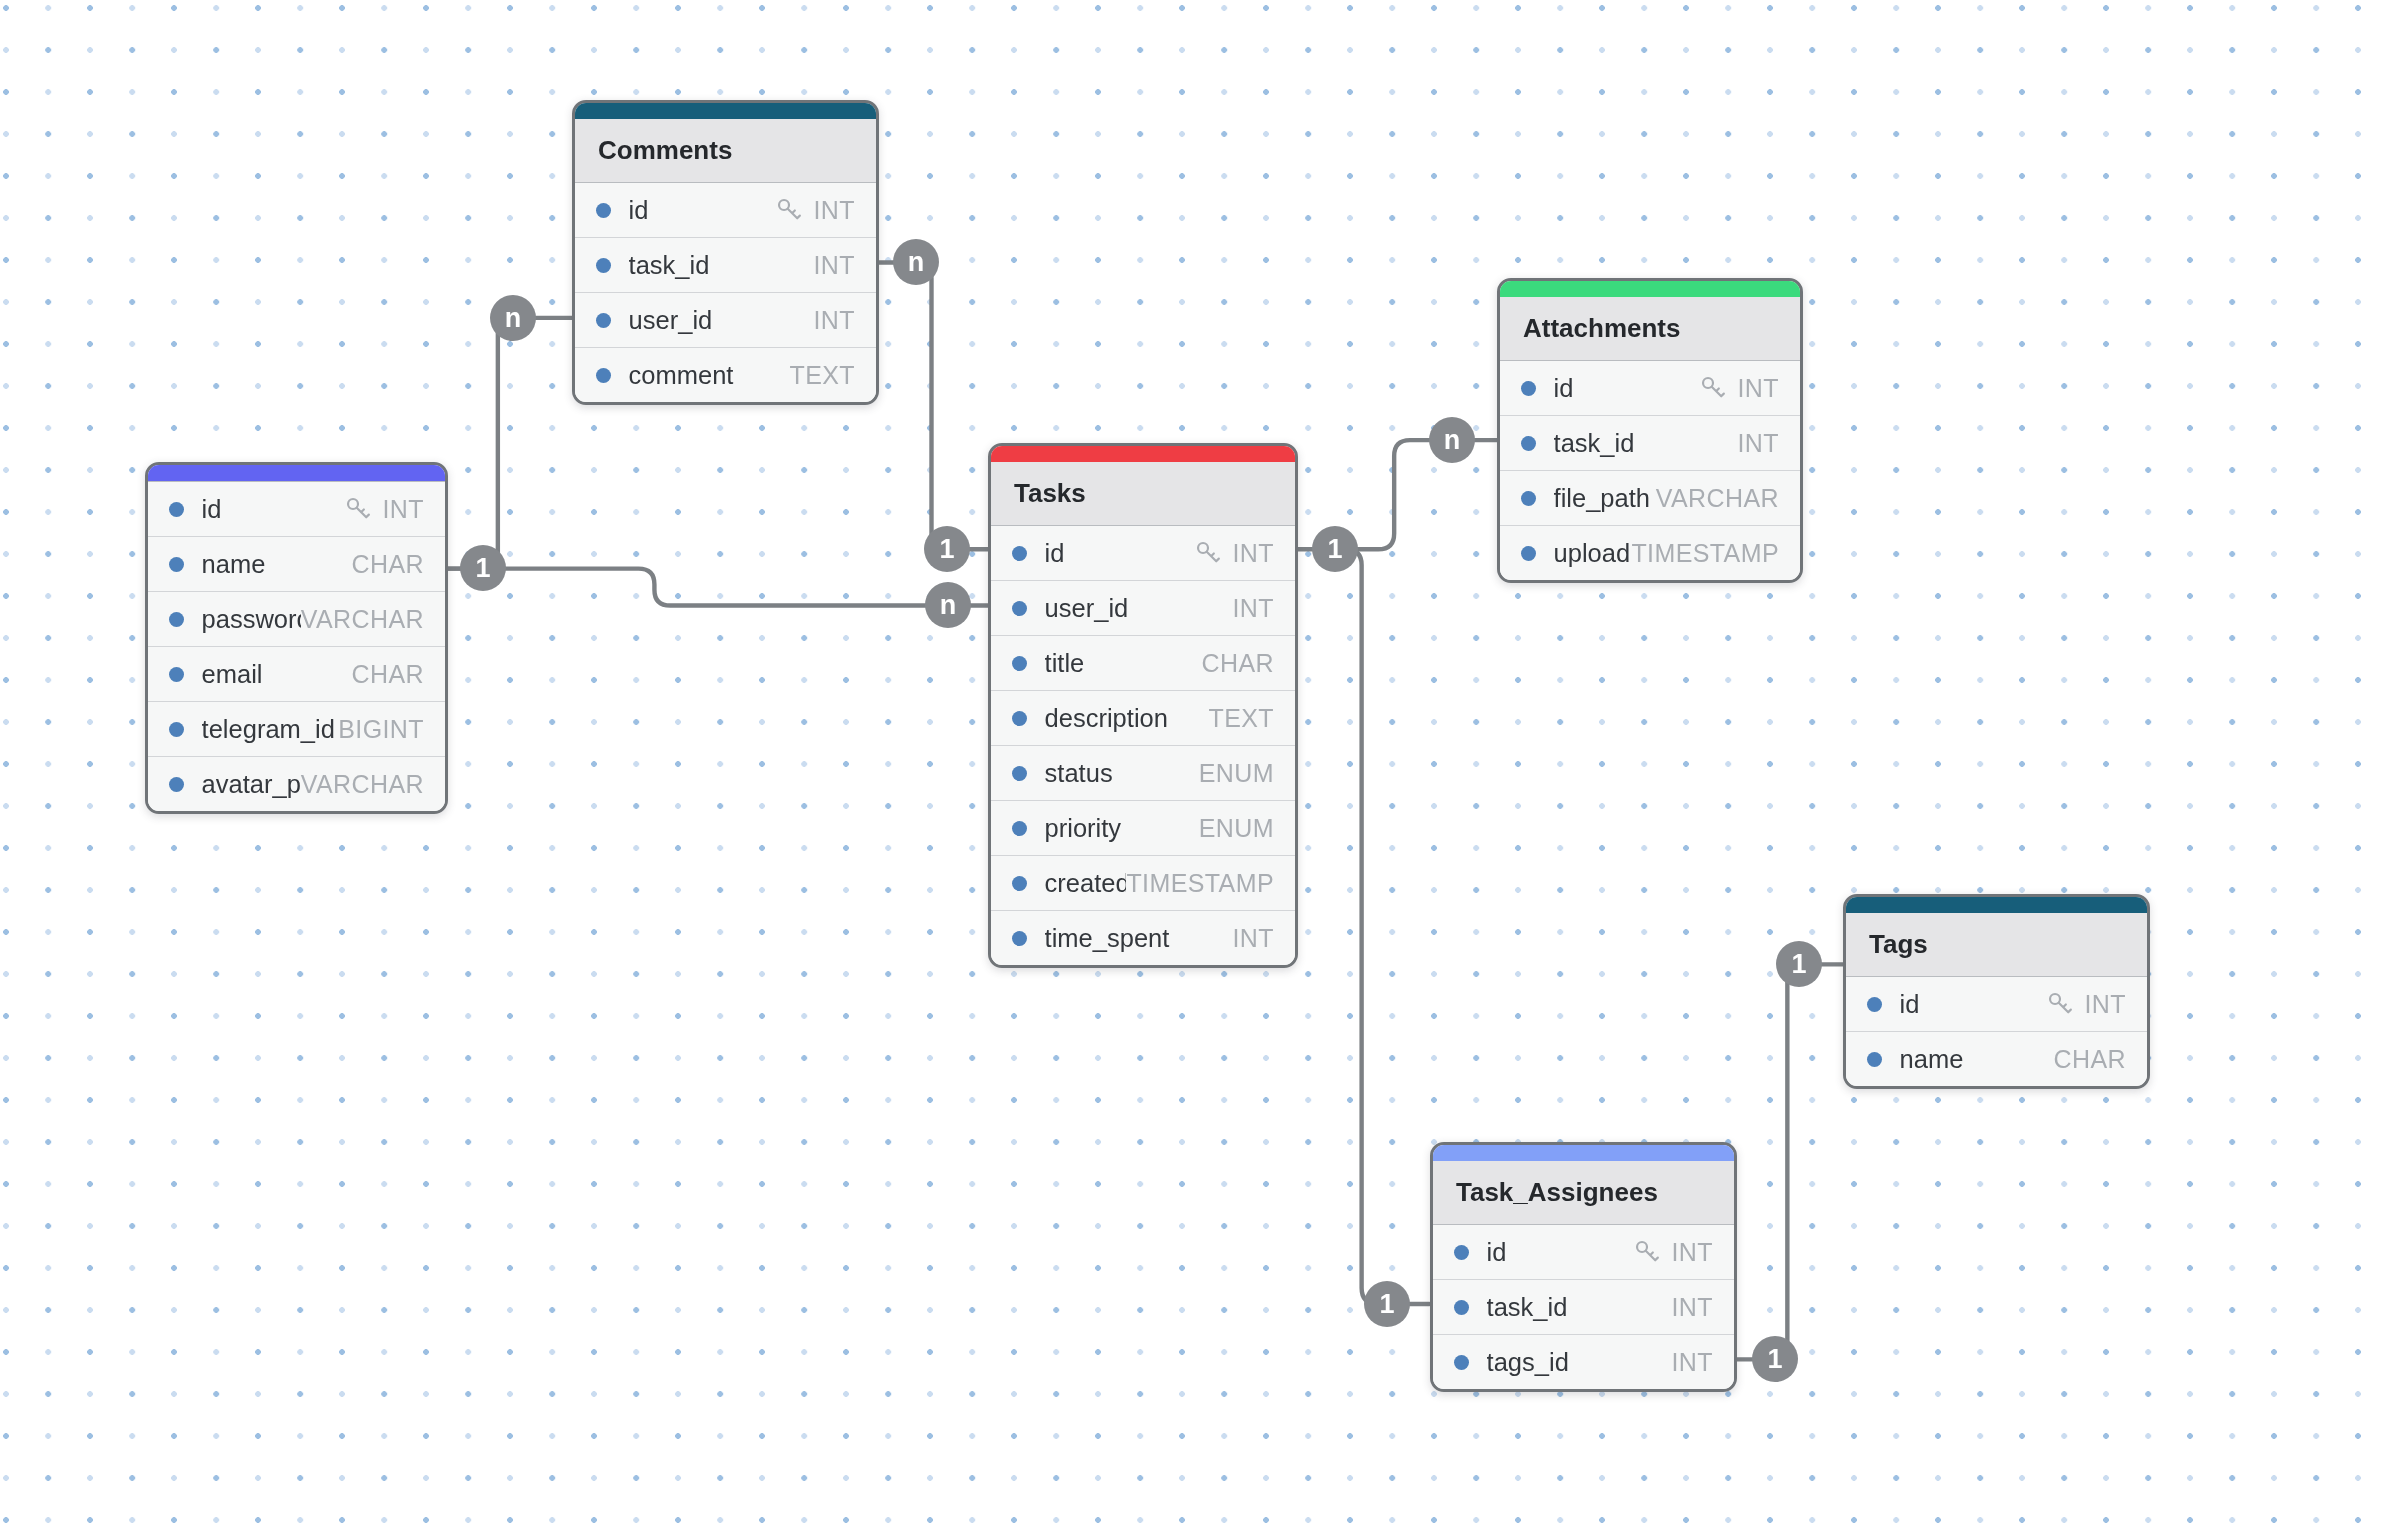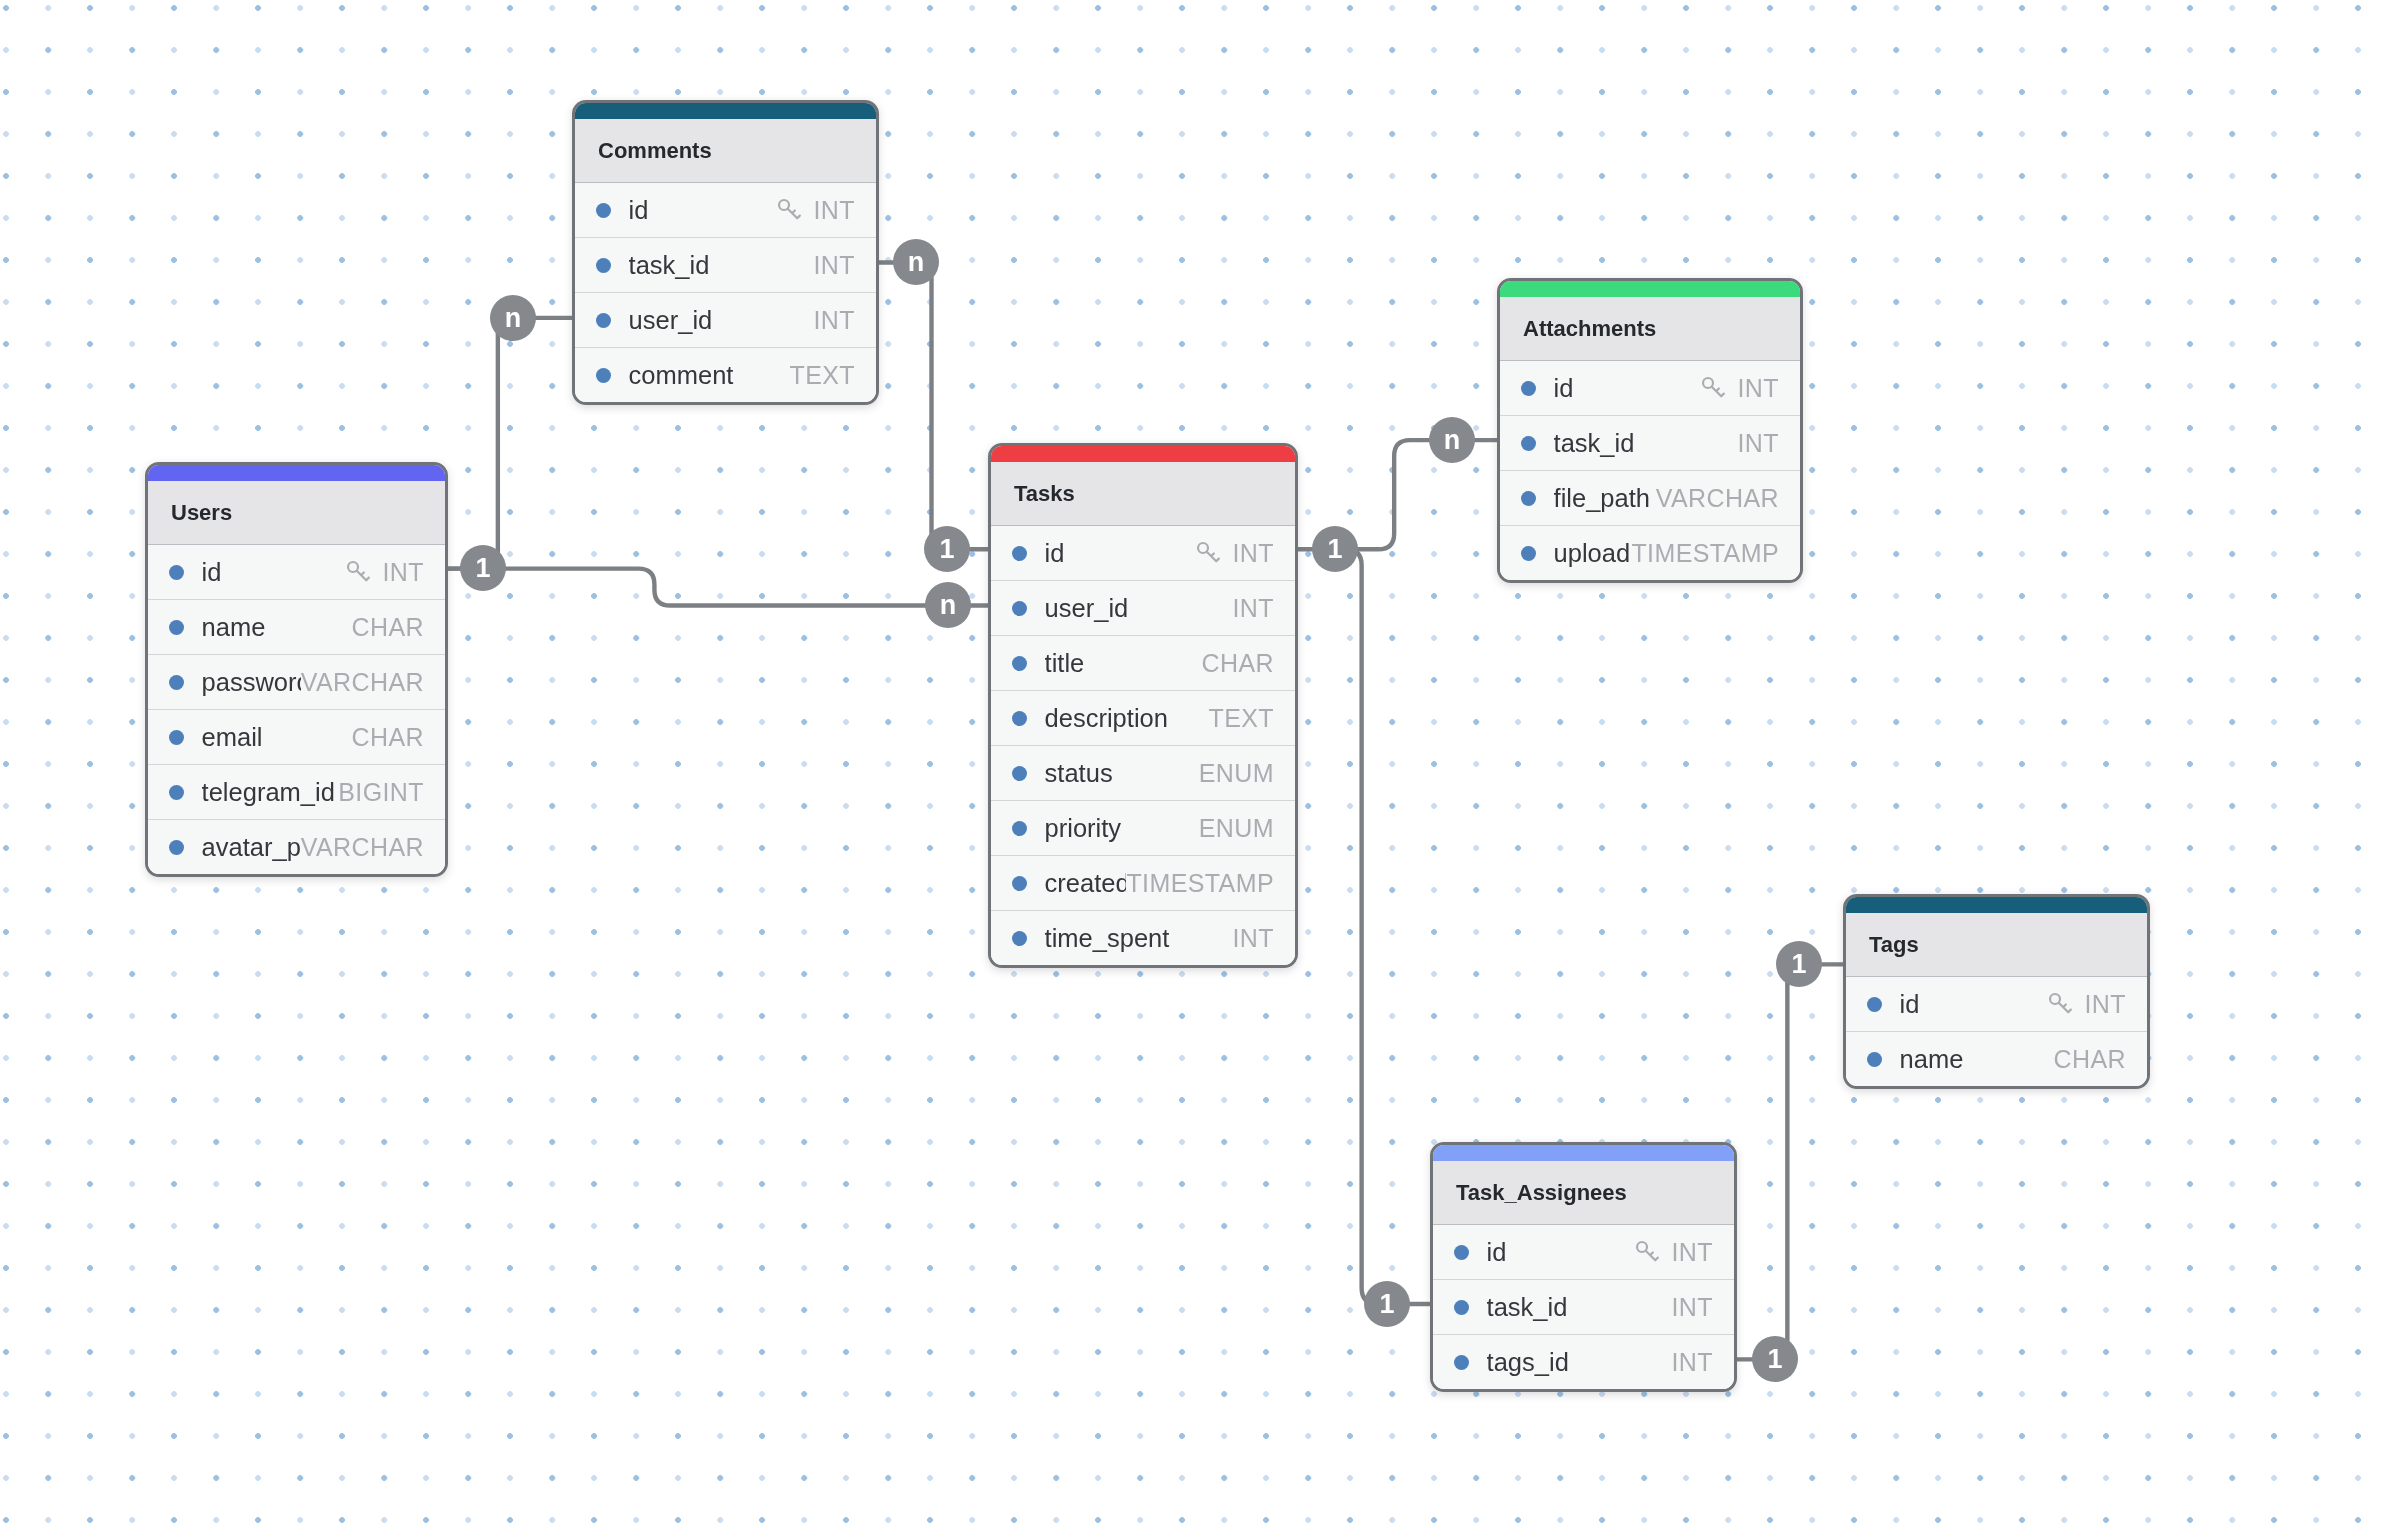--- a/index.html
+++ b/index.html
@@ -14,21 +14,21 @@
     background-position:6.2px 8px,48px 50px,48px 8px,6.2px 50px;}
   svg.edges{position:absolute;left:0;top:0;width:100%;height:100%;overflow:visible;}
   svg.edges path{fill:none;stroke:#7c8084;stroke-width:5;stroke-linecap:round;}
   .badge{position:absolute;width:46px;height:46px;border-radius:50%;background:#85888c;
     color:#fff;display:flex;align-items:center;justify-content:center;
     font-size:27px;font-weight:600;transform:translate(-50%,-50%);line-height:1;}
   .table{position:absolute;border:3.5px solid #707478;border-radius:14px;background:#f6f7f7;
     overflow:hidden;box-shadow:0 2.6px 8.8px rgba(60,60,70,.18);box-sizing:content-box;}
   .strip{height:16px;}
   .thead{height:63px;background:#e5e5e7;display:flex;align-items:center;padding:0 23px;}
-  .ttitle{font-size:22px;font-weight:bold;color:#25282c;}
+  .ttitle{font-size:26px;font-weight:bold;color:#25282c;}
   .trow{height:55px;box-sizing:border-box;display:flex;align-items:center;
     padding:0 21px;background:#f6f7f7;border-top:1.8px solid #d3d5d8;}
   .trow:first-child{border-top:1.8px solid #b9bcc0;}
   .dot{width:15px;height:15px;border-radius:50%;background:#4d80ba;margin-right:17.6px;flex:none;}
   .fname{flex:1;font-size:25.5px;color:#34383d;white-space:nowrap;overflow:hidden;}
   .ftype{display:flex;align-items:center;gap:12px;font-size:25px;color:#a9adb2;letter-spacing:0.4px;}
   .keyicon{width:26px;height:26px;flex:none;}
   .keyicon *{stroke:#a9adb2;stroke-width:2;fill:none;stroke-linecap:round;}
 </style>
 </head>
@@ -82,23 +82,20 @@
     <span class="fname">comment</span>
     <span class="ftype">
 
       <span>TEXT</span>
     </span>
   </div>
         </div>
   </div>
       <div class="table" style="left: 145px; top: 462px; width: 297px;">
     <div class="strip" style="background: rgb(98, 100, 242);"></div>
-    <div class="thead">
-      <span class="ttitle">Users</span>
-    </div>
     <div class="rows">
           <div class="trow">
     <span class="dot"></span>
     <span class="fname">id</span>
     <span class="ftype">
       <svg class="keyicon" viewBox="0 0 24 24">
         <circle cx="7.4" cy="7.4" r="4.6"></circle>
         <path d="M10.8 10.8 L19.6 19.6 M14.9 14.9 L17.4 12.4 M19.6 19.6 L22 17.2"></path>
       </svg>
       <span>INT</span>

